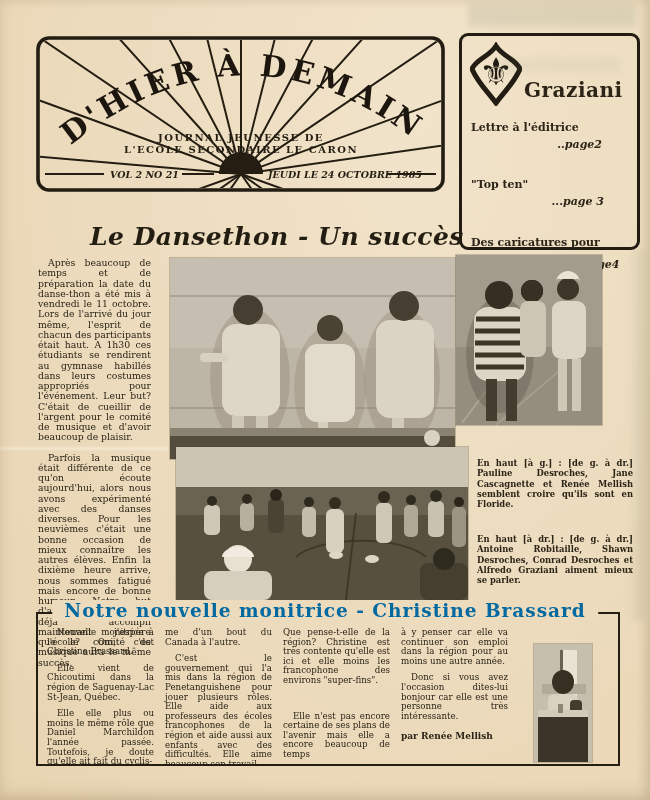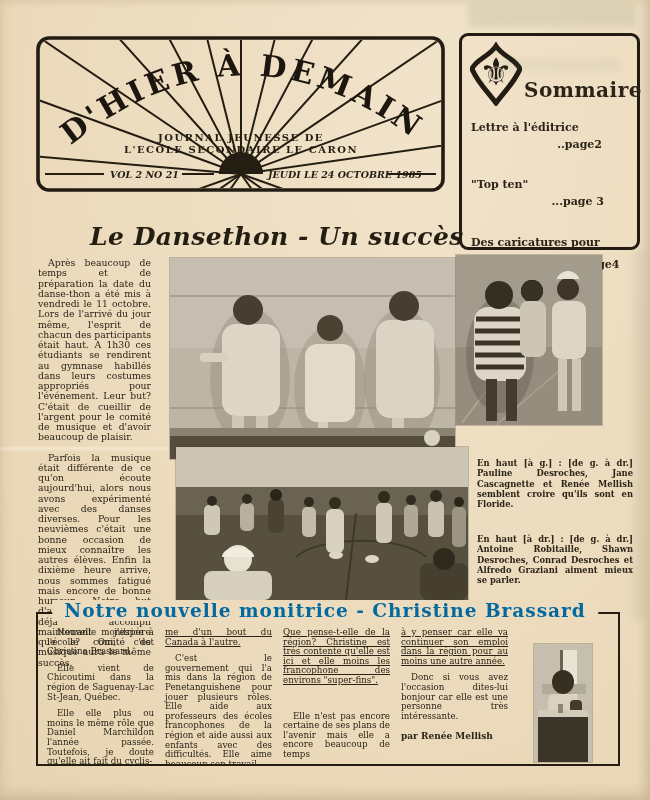--- a/index.html
+++ b/index.html
@@ -18,41 +18,41 @@
     position:absolute;left:459px;top:33px;width:175px;height:211px;
     border:3px solid #221c12;border-radius:9px;
   }
   .som-head{position:relative;height:78px;}
   .som-logo{position:absolute;left:8px;top:6px;}
   .som-title{
     position:absolute;left:62px;top:42px;
     font-size:20px;font-weight:bold;letter-spacing:.5px;
   }
   .som-item{padding:0 9px;font-weight:bold;font-size:11px;line-height:15px;}
-  .som-item .page{}
+  .som-item .page{font-style:italic;}
   .som-item.block .page{display:block;text-align:right;margin-top:2px;}
   .si1{margin-top:6px;}
   .si1 .page{margin-right:26px;}
   .si2{margin-top:25px;}
   .si2 .page{margin-right:24px;}
   .si3{margin-top:23px;line-height:22px;}
   .si3 .page{margin-left:10px;}
   
   .headline1{
     position:absolute;left:74px;top:206px;margin:16px;
     font-size:25px;font-weight:bold;font-style:italic;letter-spacing:.5px;
     color:#241e12;white-space:nowrap;
   }
   .col-left{
     position:absolute;left:38px;top:258px;width:113px;
     font-size:9.3px;line-height:10.25px;text-align:justify;
   }
   .col-left p{margin:0 0 10px 0;}
   p.indent{text-indent:10px;}
-  p.cont{text-indent:0;text-decoration:underline;}
+  p.cont{text-indent:0;}
   
   .photo{position:absolute;background:#b5ad9e;box-shadow:0 0 0 1px rgba(60,50,35,.25);}
   .photoA{left:170px;top:258px;width:285px;height:201px;}
   .photoB{left:456px;top:255px;width:146px;height:170px;}
   .photoC{left:176px;top:447px;width:292px;height:153px;}
   .photoD{width:58px;height:118px;position:relative;}
   .photo svg{display:block;}
   
   .caption{
     position:absolute;left:477px;width:156px;
@@ -136,21 +136,21 @@
     <text x="74" y="141.5" font-family="DejaVu Serif, serif" font-weight="bold" font-style="italic" font-size="9.5" fill="#241e12">VOL 2  NO 21</text>
     <text x="232" y="141.5" font-family="DejaVu Serif, serif" font-weight="bold" font-style="italic" font-size="9.5" fill="#241e12">JEUDI LE 24 OCTOBRE 1985</text>
   </svg>
 
   <div class="sommaire">
     <div class="som-head">
       <svg class="som-logo" width="52" height="64" viewBox="0 0 52 64">
         <path d="M26 4 C33 15 46 17 50 27 C44 41 34 50 26 61 C18 50 8 41 2 27 C6 17 19 15 26 4 Z" fill="none" stroke="#221c12" stroke-width="5"></path>
         <text x="26" y="43" text-anchor="middle" font-family="DejaVu Sans, sans-serif" font-size="38" fill="#221c12">⚜</text>
       </svg>
-      <div class="som-title">Sommaire</div>
+      <div class="som-title">Graziani</div>
     </div>
     <div class="som-item block si1">
       <span class="label">Lettre  à  l'éditrice</span>
       <span class="page">..page2</span>
     </div>
     <div class="som-item block si2">
       <span class="label">"Top ten"</span>
       <span class="page">...page 3</span>
     </div>
     <div class="som-item si3">

